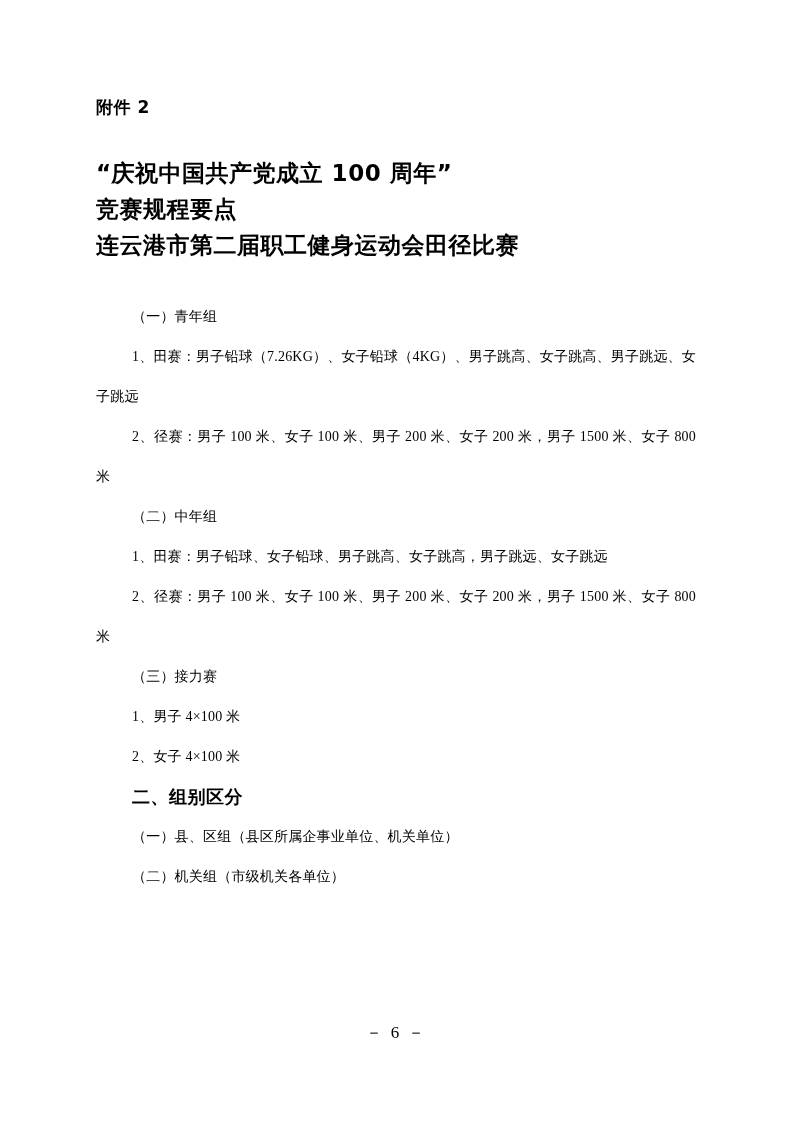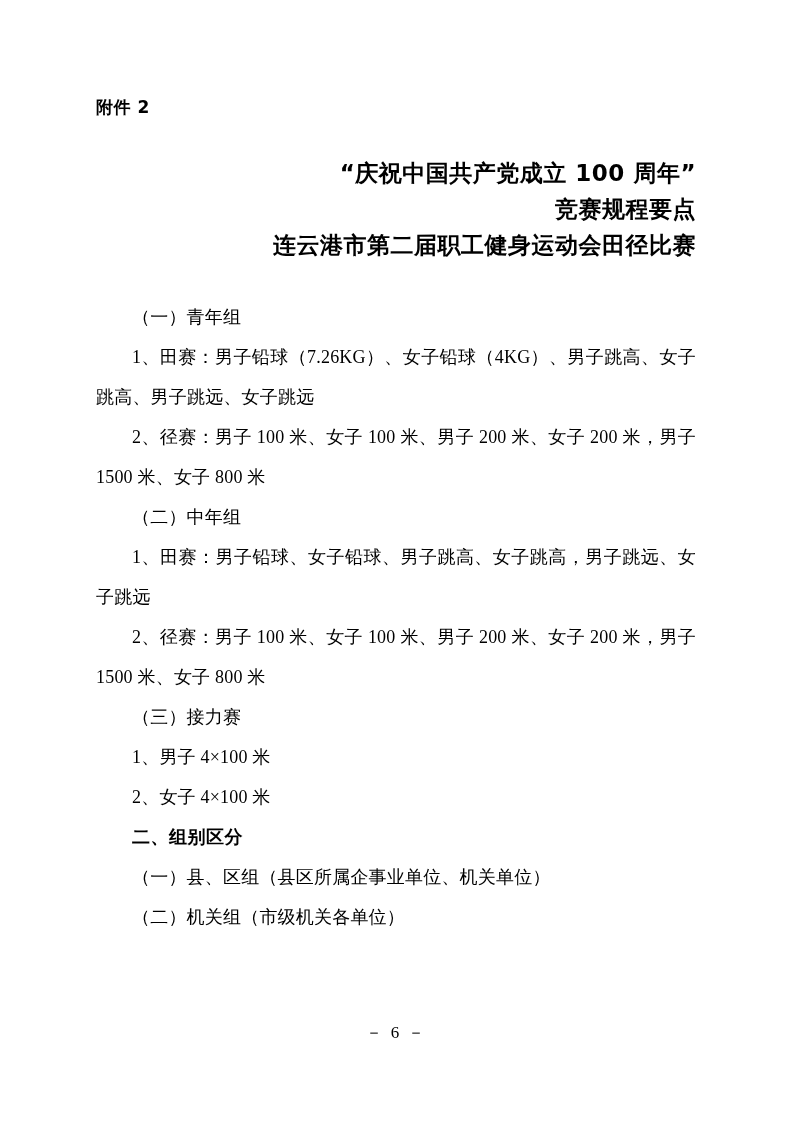--- a/index.html
+++ b/index.html
@@ -24,21 +24,21 @@
     padding: 96px 96px 60px 96px;
   }
   .attachment-label {
     font-family: "DejaVu Sans", "Liberation Sans", sans-serif;
     font-weight: bold;
     font-size: 17px;
     letter-spacing: 0.5px;
     margin: 0 0 36px 0;
   }
   .doc-title {
-    text-align: right;
+    text-align: left;
     font-family: "DejaVu Sans", "Liberation Sans", sans-serif;
     font-weight: bold;
     font-size: 23px;
     line-height: 36px;
     letter-spacing: 0.5px;
     margin: 0 0 34px 0;
   }
   .doc-title .tline {
     display: block;
     white-space: nowrap;
@@ -47,21 +47,21 @@
     font-family: "DejaVu Sans", "Liberation Sans", sans-serif;
     font-weight: bold;
     font-size: 18px;
     line-height: 40px;
     text-indent: 36px;
     margin: 0;
     letter-spacing: 0.5px;
   }
   .para {
     font-family: "Liberation Serif", "DejaVu Serif", serif;
-    font-size: 18px;
+    font-size: 14px;
     line-height: 40px;
     text-indent: 36px;
     margin: 0;
     text-align: justify;
     letter-spacing: 0.2px;
   }
   .page-number {
     position: absolute;
     left: 0;
     right: 0;

